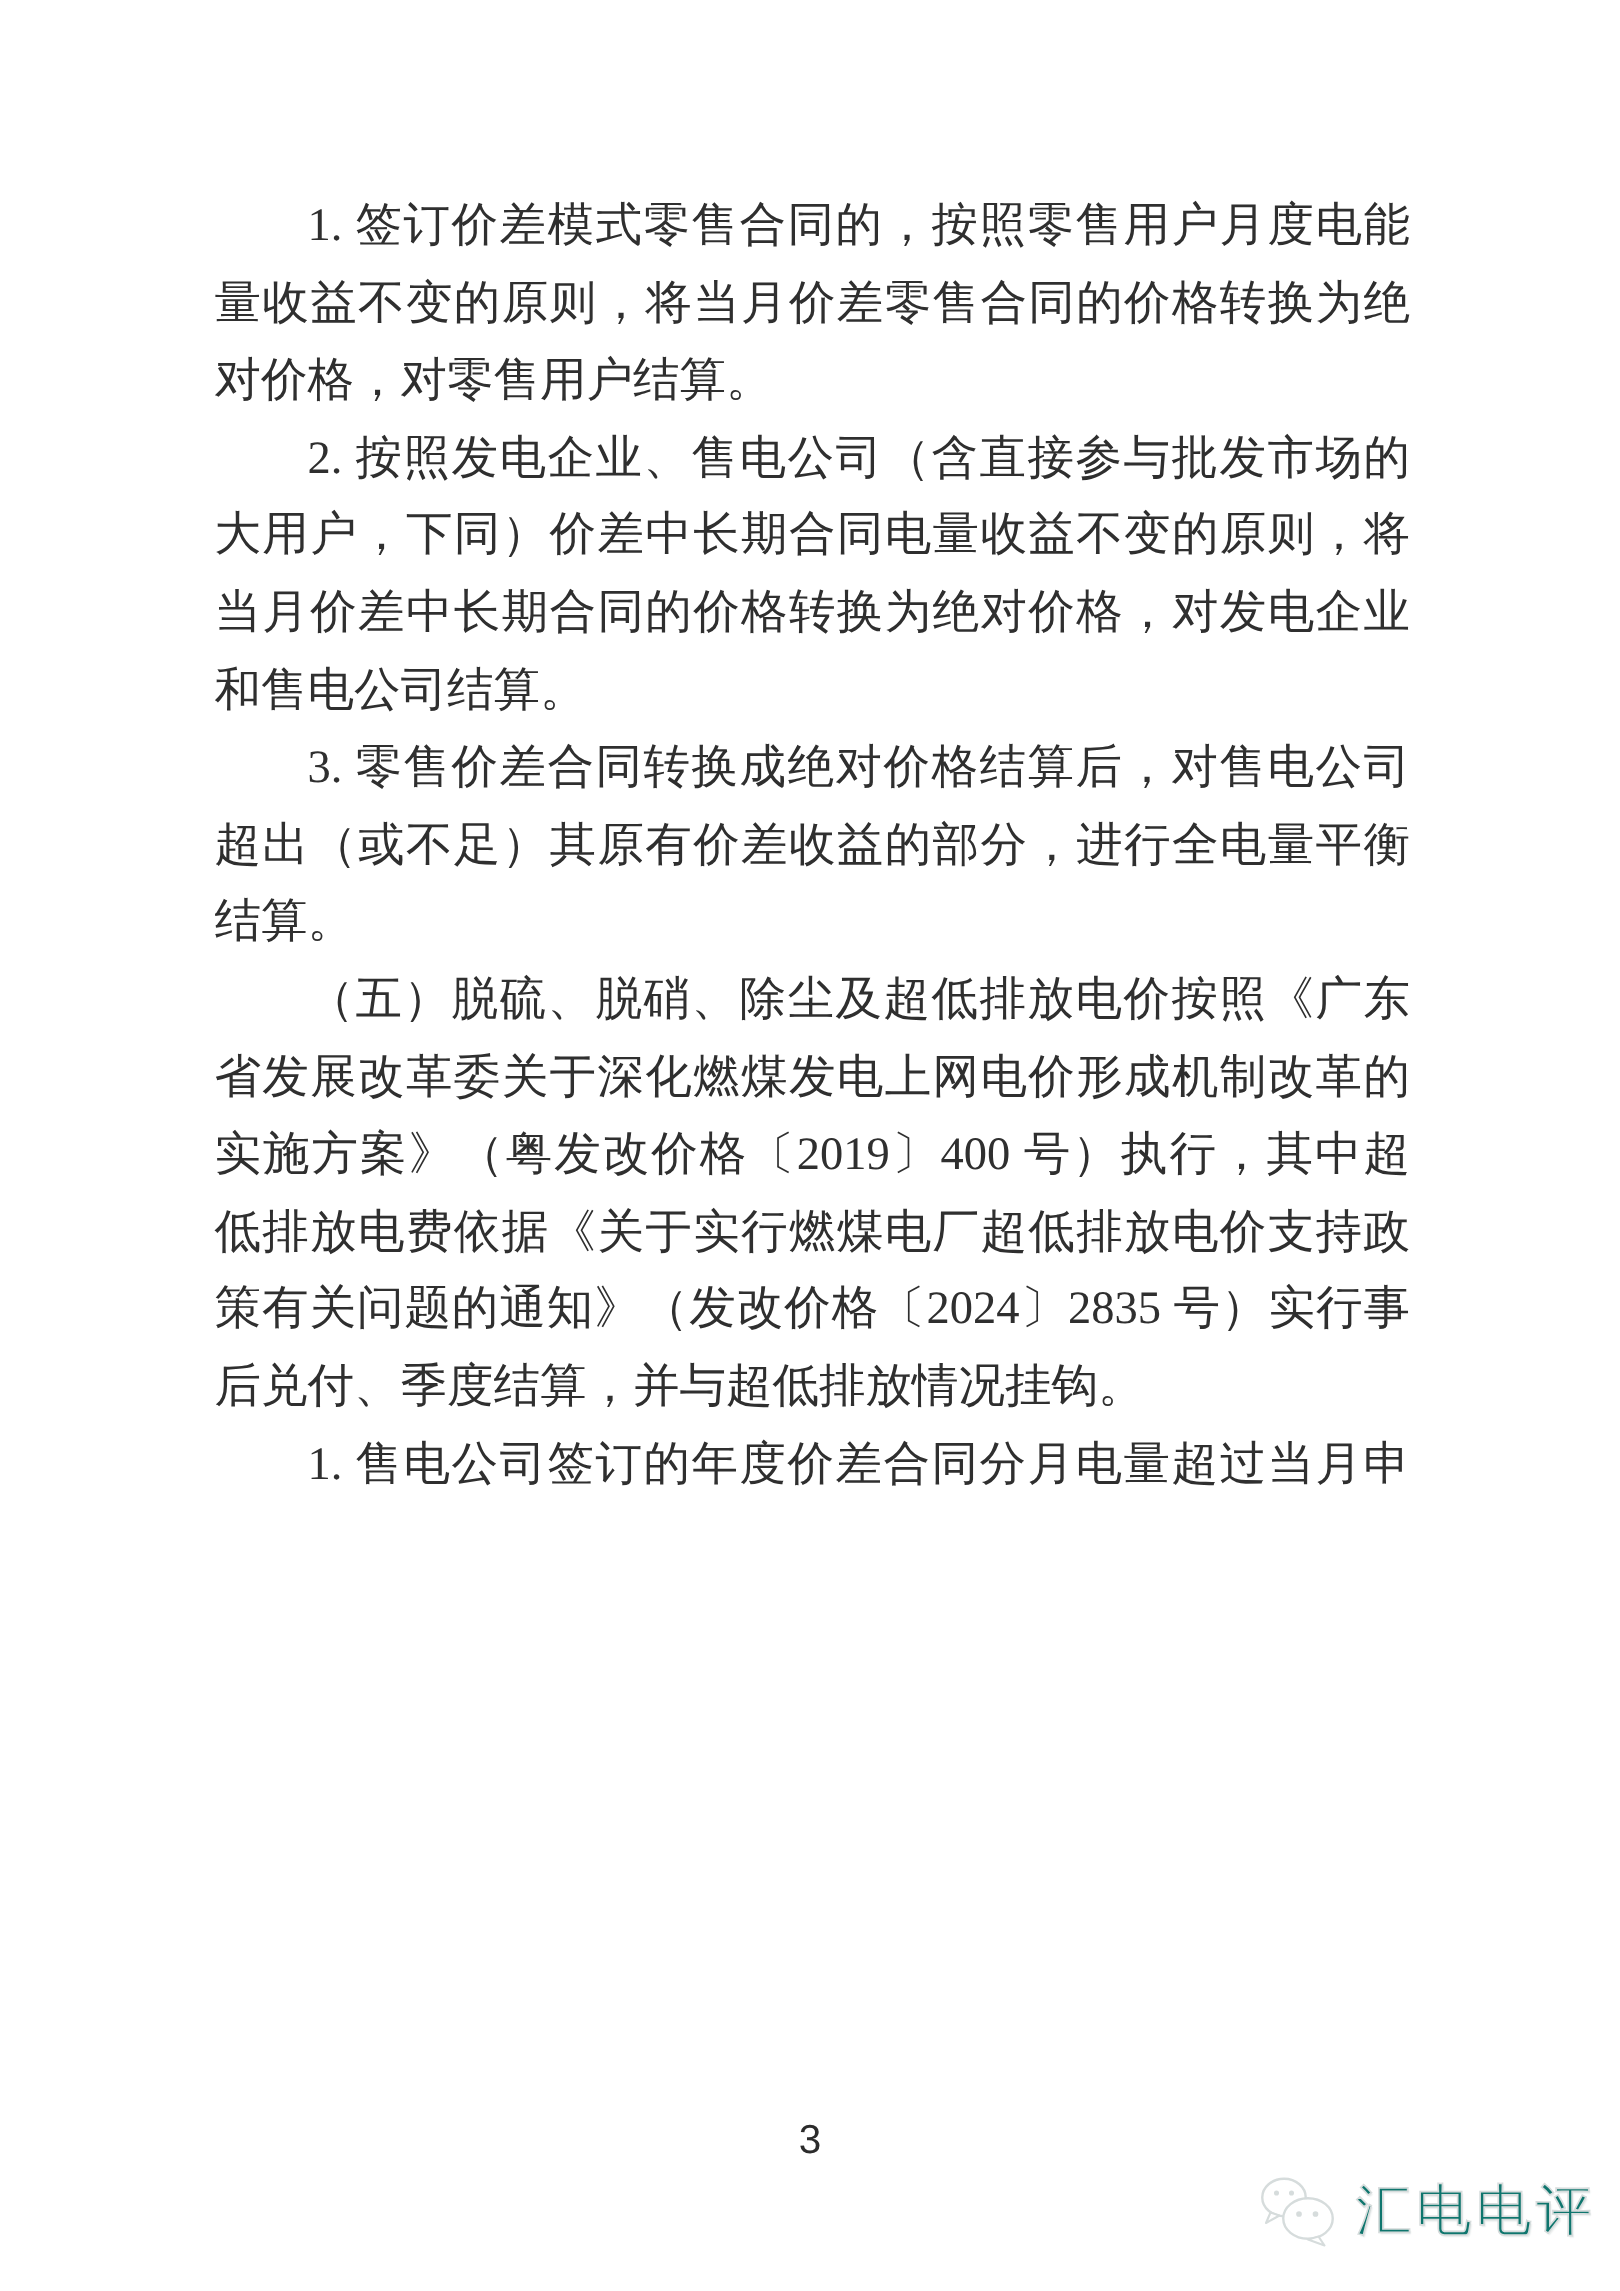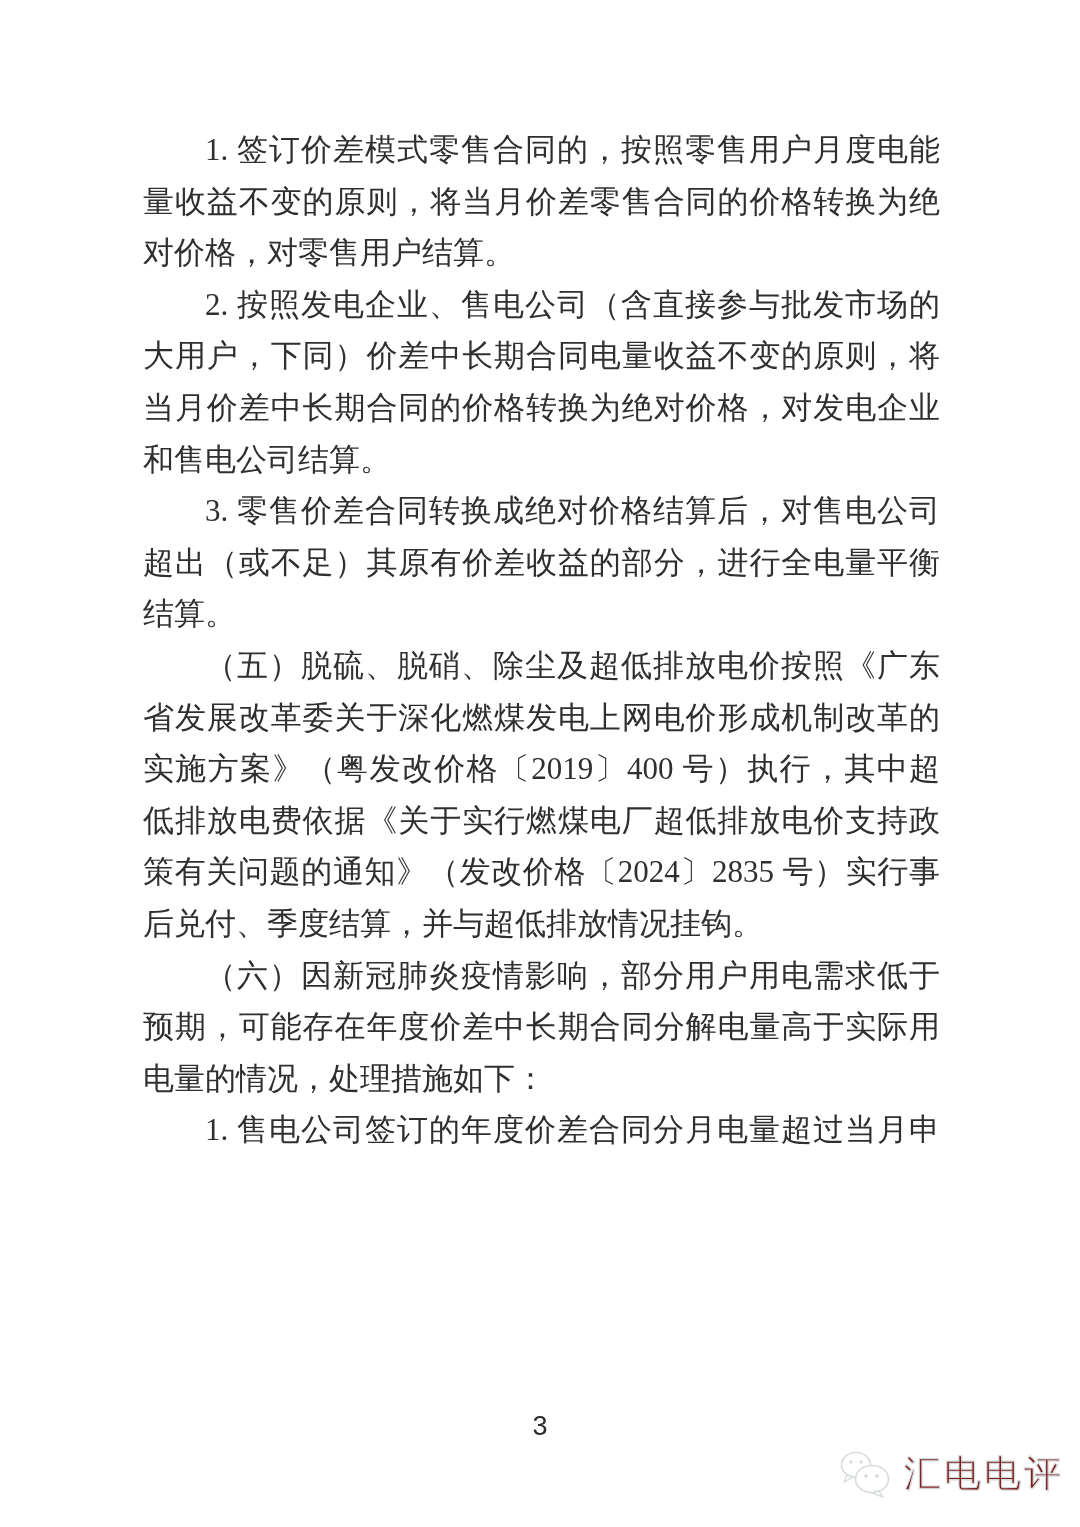--- a/index.html
+++ b/index.html
@@ -58,39 +58,38 @@
     gap: 10px;
   }
   .wm-icon {
     display: inline-block;
     width: 56px;
     height: 50px;
   }
   .wm-text {
     font-size: 37px;
     letter-spacing: 3px;
-    color: #7f1d1d;
+    color: #0f766e;
     -webkit-text-stroke: 1.1px #d6dcdc;
     text-shadow: 1px 1px 1px #e8ecec;
     font-family: Liberation Sans, sans-serif;
     white-space: nowrap;
     text-align: center;
   }
 </style>
 </head>
 <body>
 
 <div class="page">
 
   <main class="body-text" id="doc-body">
       <p class="para">1. 签订价差模式零售合同的，按照零售用户月度电能量收益不变的原则，将当月价差零售合同的价格转换为绝对价格，对零售用户结算。</p>
       <p class="para">2. 按照发电企业、售电公司（含直接参与批发市场的大用户，下同）价差中长期合同电量收益不变的原则，将当月价差中长期合同的价格转换为绝对价格，对发电企业和售电公司结算。</p>
       <p class="para">3. 零售价差合同转换成绝对价格结算后，对售电公司超出（或不足）其原有价差收益的部分，进行全电量平衡结算。</p>
       <p class="para">（五）脱硫、脱硝、除尘及超低排放电价按照《广东省发展改革委关于深化燃煤发电上网电价形成机制改革的实施方案》（粤发改价格〔2019〕400 号）执行，其中超低排放电费依据《关于实行燃煤电厂超低排放电价支持政策有关问题的通知》（发改价格〔2024〕2835 号）实行事后兑付、季度结算，并与超低排放情况挂钩。</p>
-      <p class="para">（六）因新冠肺炎疫情影响，部分用户用电需求低于预期，可能存在年度价差中长期合同分解电量高于实际用电量的情况，处理措施如下：</p>
       <p class="para last-line-justify">1. 售电公司签订的年度价差合同分月电量超过当月申</p>
     </main>
 
   <div class="page-number">3</div>
 
   <div class="watermark">
     <span class="wm-icon">
       <svg width="56" height="50" viewBox="0 0 56 50" xmlns="http://www.w3.org/2000/svg">
 
         <ellipse cx="18" cy="16" rx="14.5" ry="12.5" fill="#ffffff" stroke="#d6dcdc" stroke-width="1.6"></ellipse>

